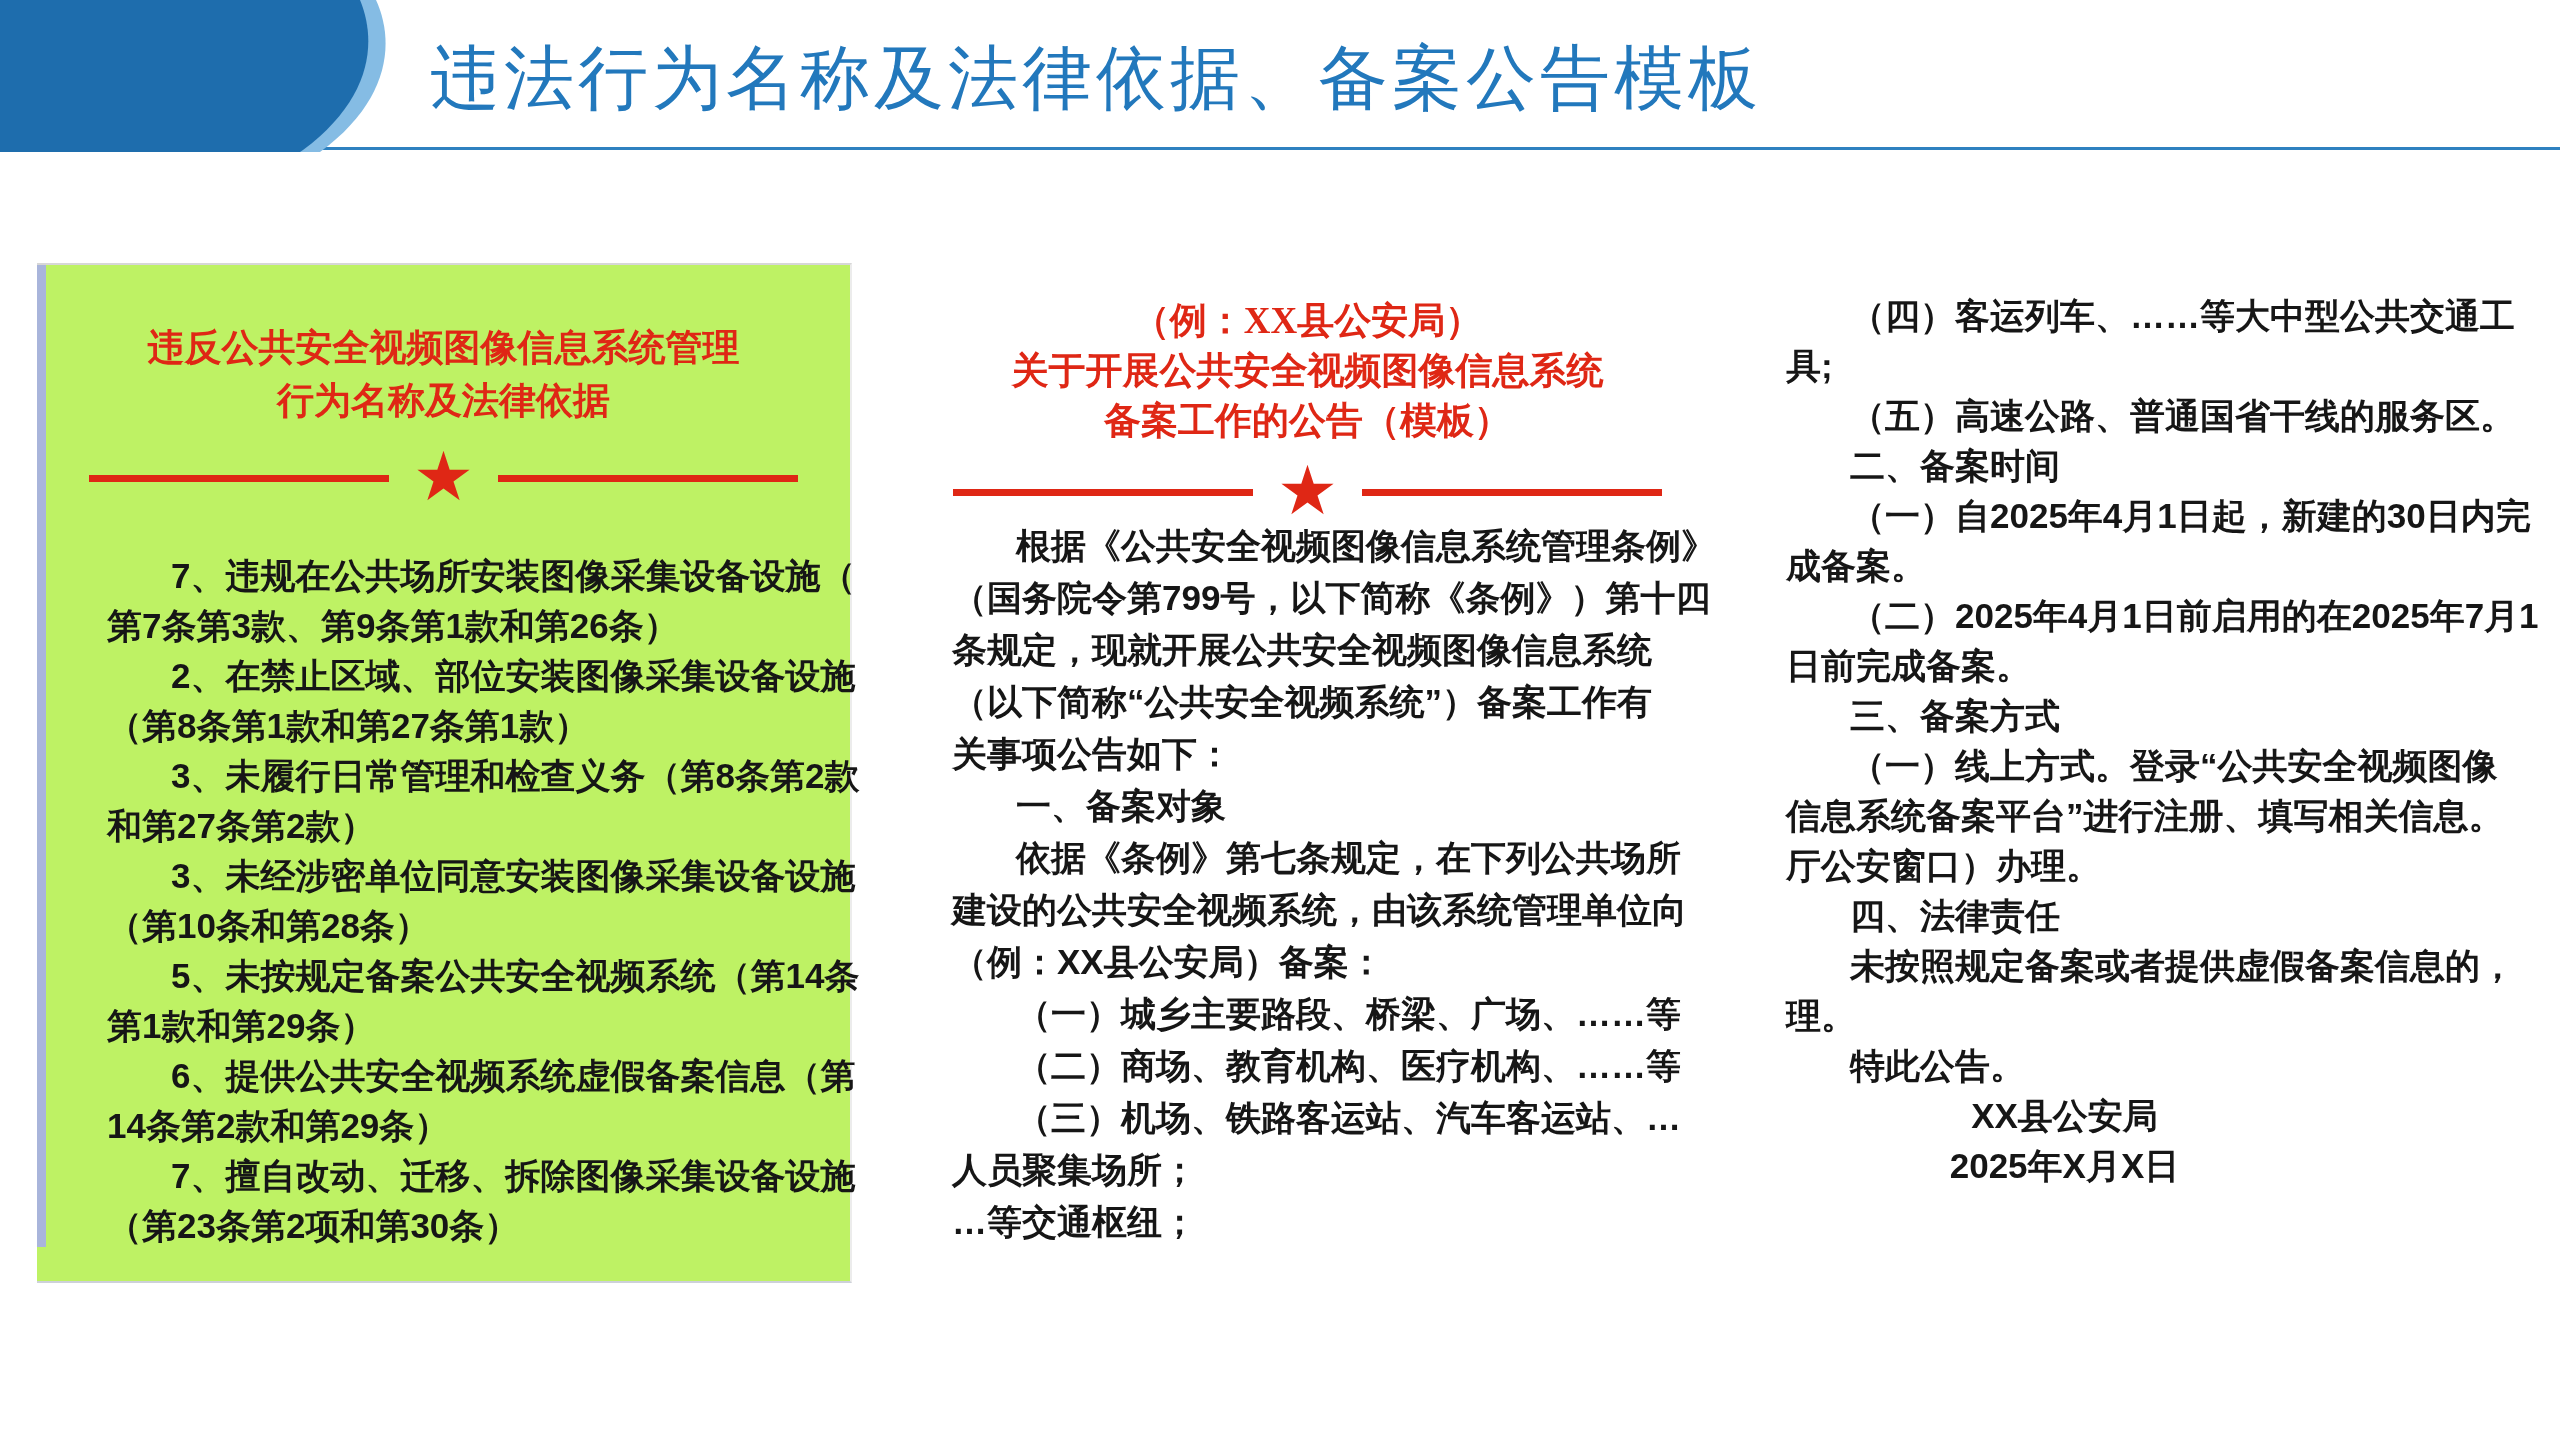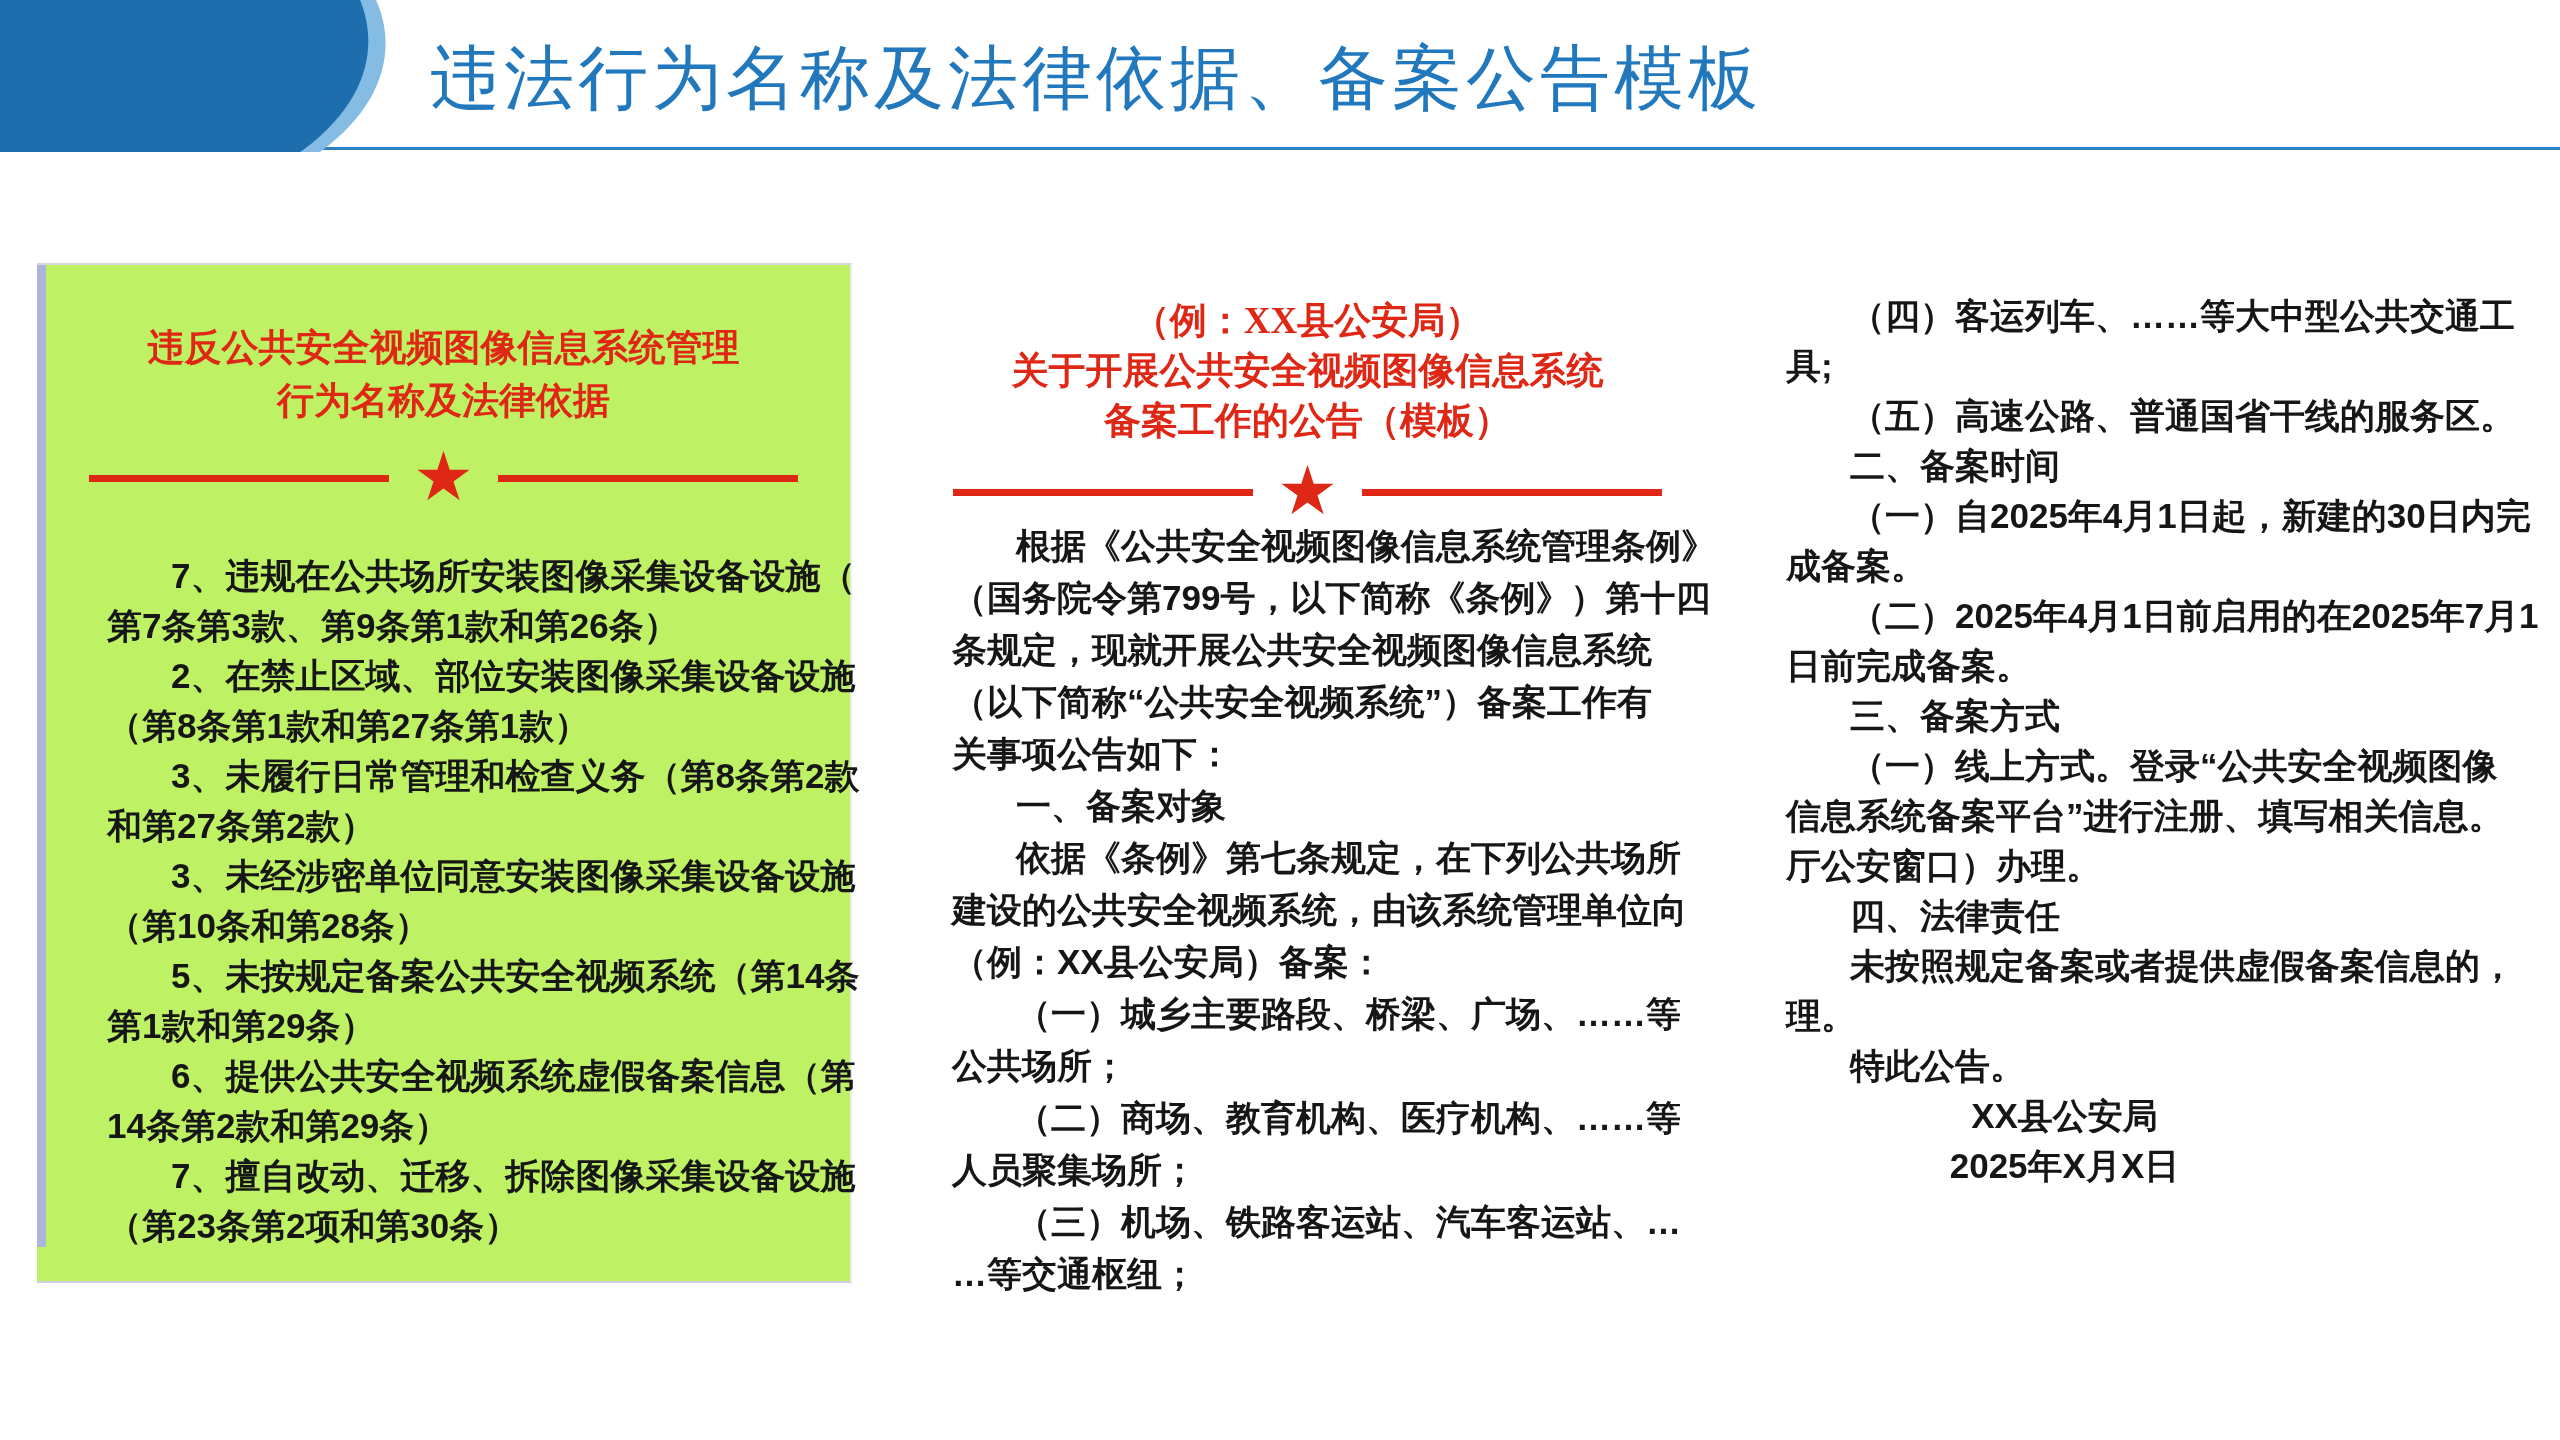--- a/index.html
+++ b/index.html
@@ -126,24 +126,23 @@
         <div class="tline ind">根据《公共安全视频图像信息系统管理条例》</div>
         <div class="tline">（国务院令第799号，以下简称《条例》）第十四</div>
         <div class="tline">条规定，现就开展公共安全视频图像信息系统</div>
         <div class="tline">（以下简称“公共安全视频系统”）备案工作有</div>
         <div class="tline">关事项公告如下：</div>
         <div class="tline ind">一、备案对象</div>
         <div class="tline ind">依据《条例》第七条规定，在下列公共场所</div>
         <div class="tline">建设的公共安全视频系统，由该系统管理单位向</div>
         <div class="tline">（例：XX县公安局）备案：</div>
         <div class="tline ind">（一）城乡主要路段、桥梁、广场、……等</div>
-        <div class="tline">公共场所；</div>
         <div class="tline ind">（二）商场、教育机构、医疗机构、……等</div>
+        <div class="tline ind">（三）机场、铁路客运站、汽车客运站、…</div>
         <div class="tline">人员聚集场所；</div>
-        <div class="tline ind">（三）机场、铁路客运站、汽车客运站、…</div>
         <div class="tline">…等交通枢纽；</div>
       </div>
   </section>
 
   <section class="right-col">
     <div>
         <div class="tline ind">（四）客运列车、……等大中型公共交通工</div>
         <div class="tline">具;</div>
         <div class="tline ind">（五）高速公路、普通国省干线的服务区。</div>
         <div class="tline ind">二、备案时间</div>

